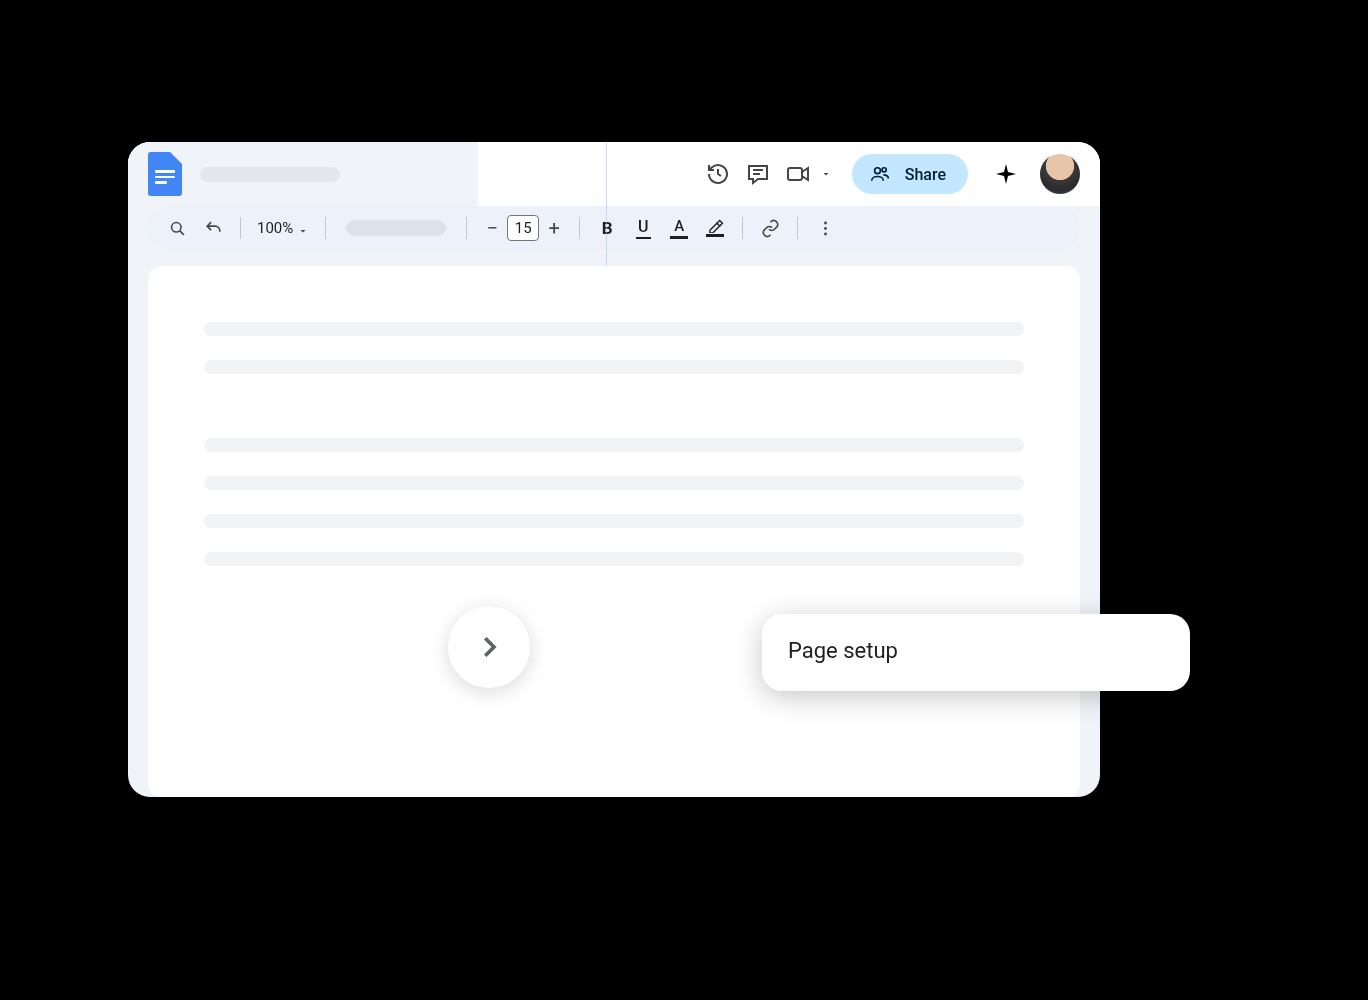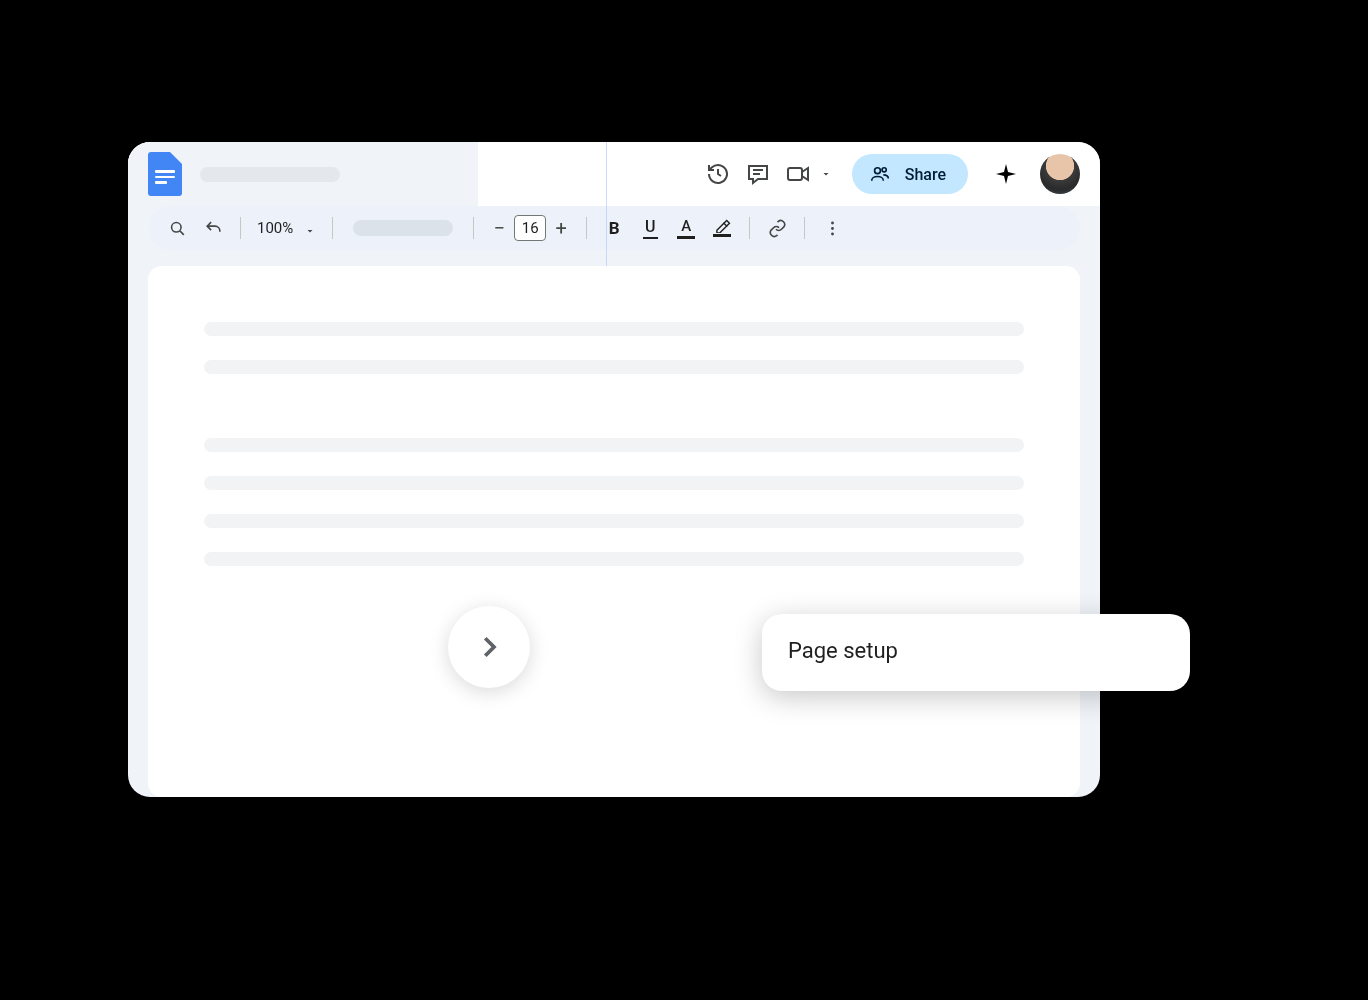--- a/index.html
+++ b/index.html
@@ -137,21 +137,21 @@
       align-items: center;
       justify-content: center;
       cursor: pointer;
       color: #444746;
       border-radius: 4px;
     }
     .toolbar-item svg { width: 19px; height: 19px; }
     .zoom-group {
       display: flex;
       align-items: flex-end;
-      gap: 11px;
+      gap: 4px;
       padding: 0 4px;
       cursor: pointer;
     }
     .zoom-group span { font-size: 15px; color: #1f1f1f; }
     .divider {
       width: 1px;
       height: 22px;
       background: #c7c7c7;
       margin: 0 6px;
     }
@@ -379,21 +379,21 @@
         <svg width="12" height="12" viewBox="0 0 24 24" fill="#444746">
           <path d="M7 10l5 5 5-5z"></path>
         </svg>
       </div>
       <div class="divider"></div>
       <div class="font-pill"></div>
       <div class="divider"></div>
       <div class="size-group">
         <div class="size-btn">−</div>
         <div class="size-input">
-          <span>16</span>
+          <span>15</span>
         </div>
         <div class="size-btn">+</div>
       </div>
       <div class="divider"></div>
       <div class="format-btn bold">B</div>
       <div class="format-btn">
         <div style="display:flex;flex-direction:column;align-items:center;gap:1px">
           <span style="font-size:16px;font-weight:500">U</span>
           <div style="width:15px;height:2px;background:#1f1f1f"></div>
         </div>

